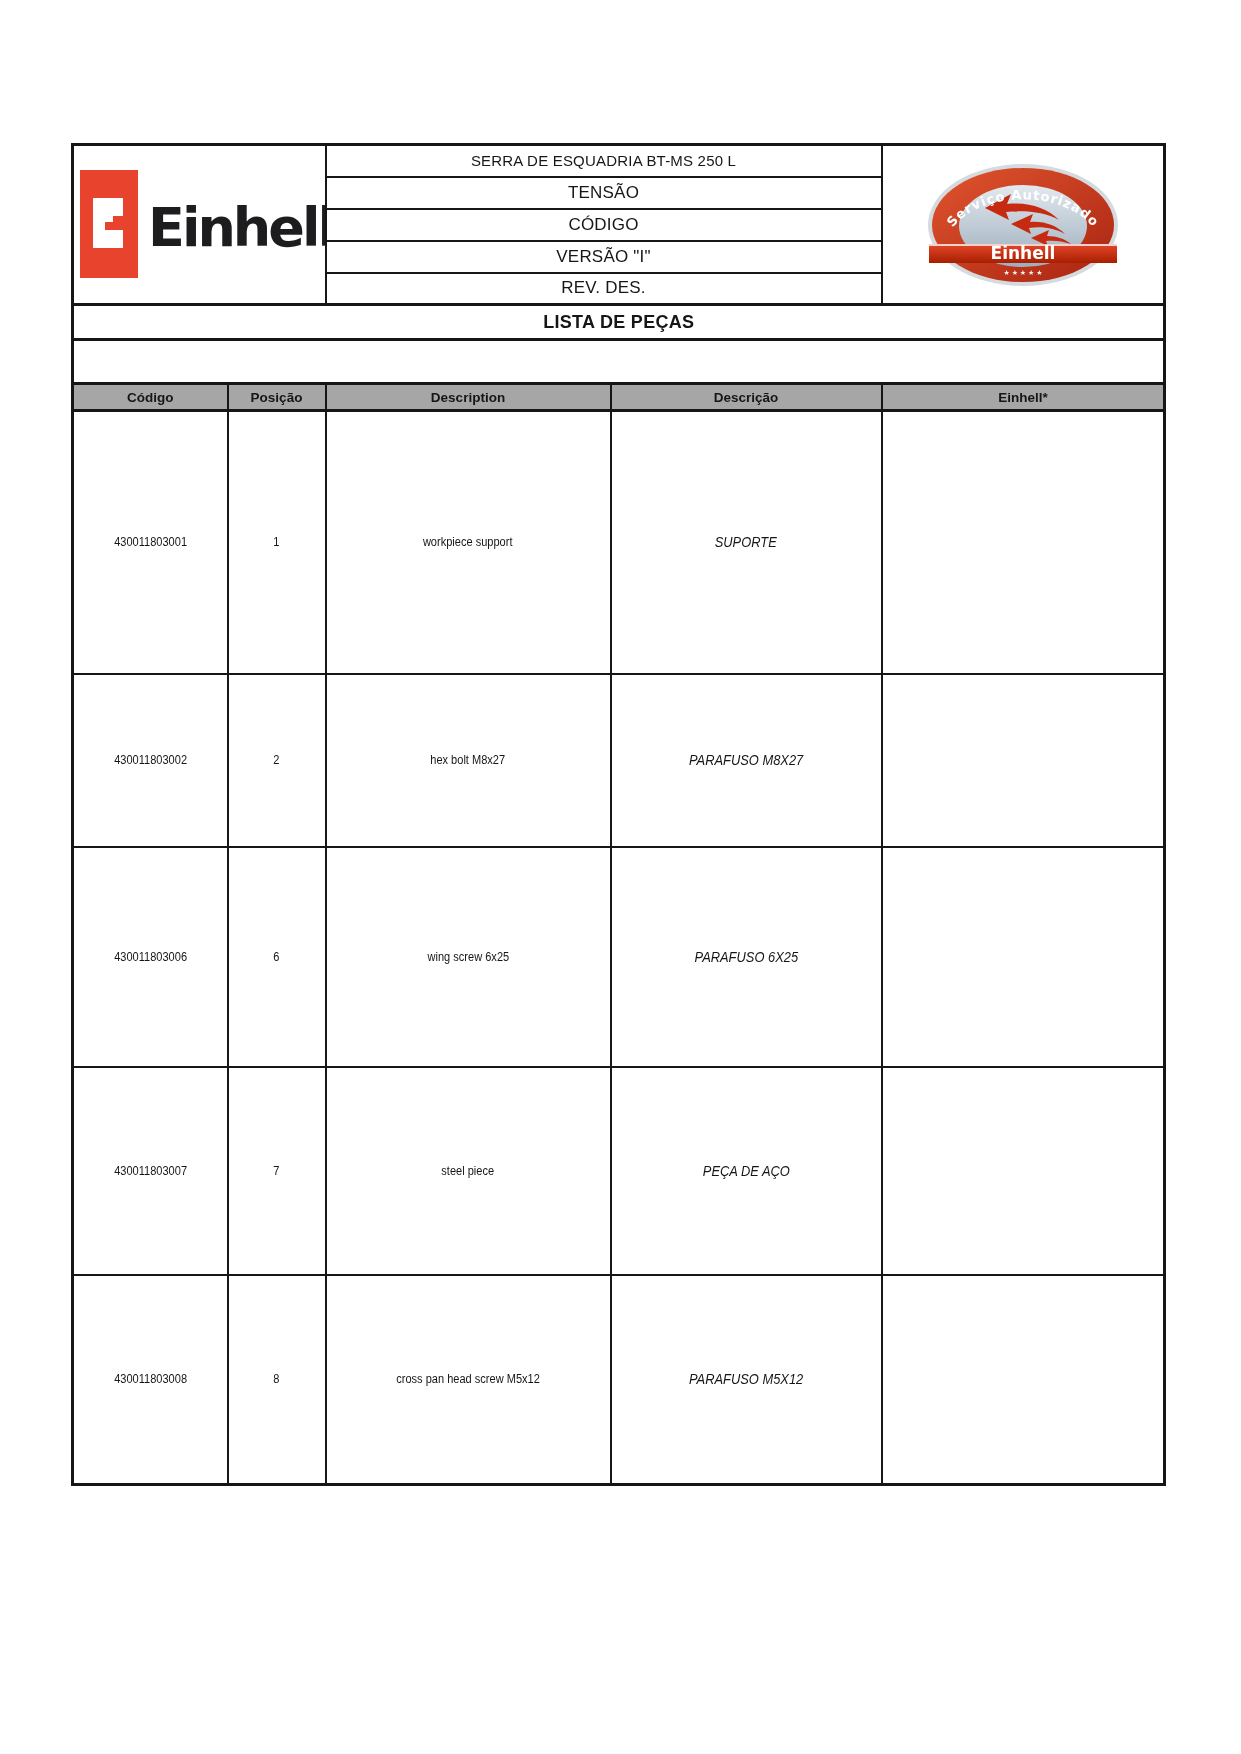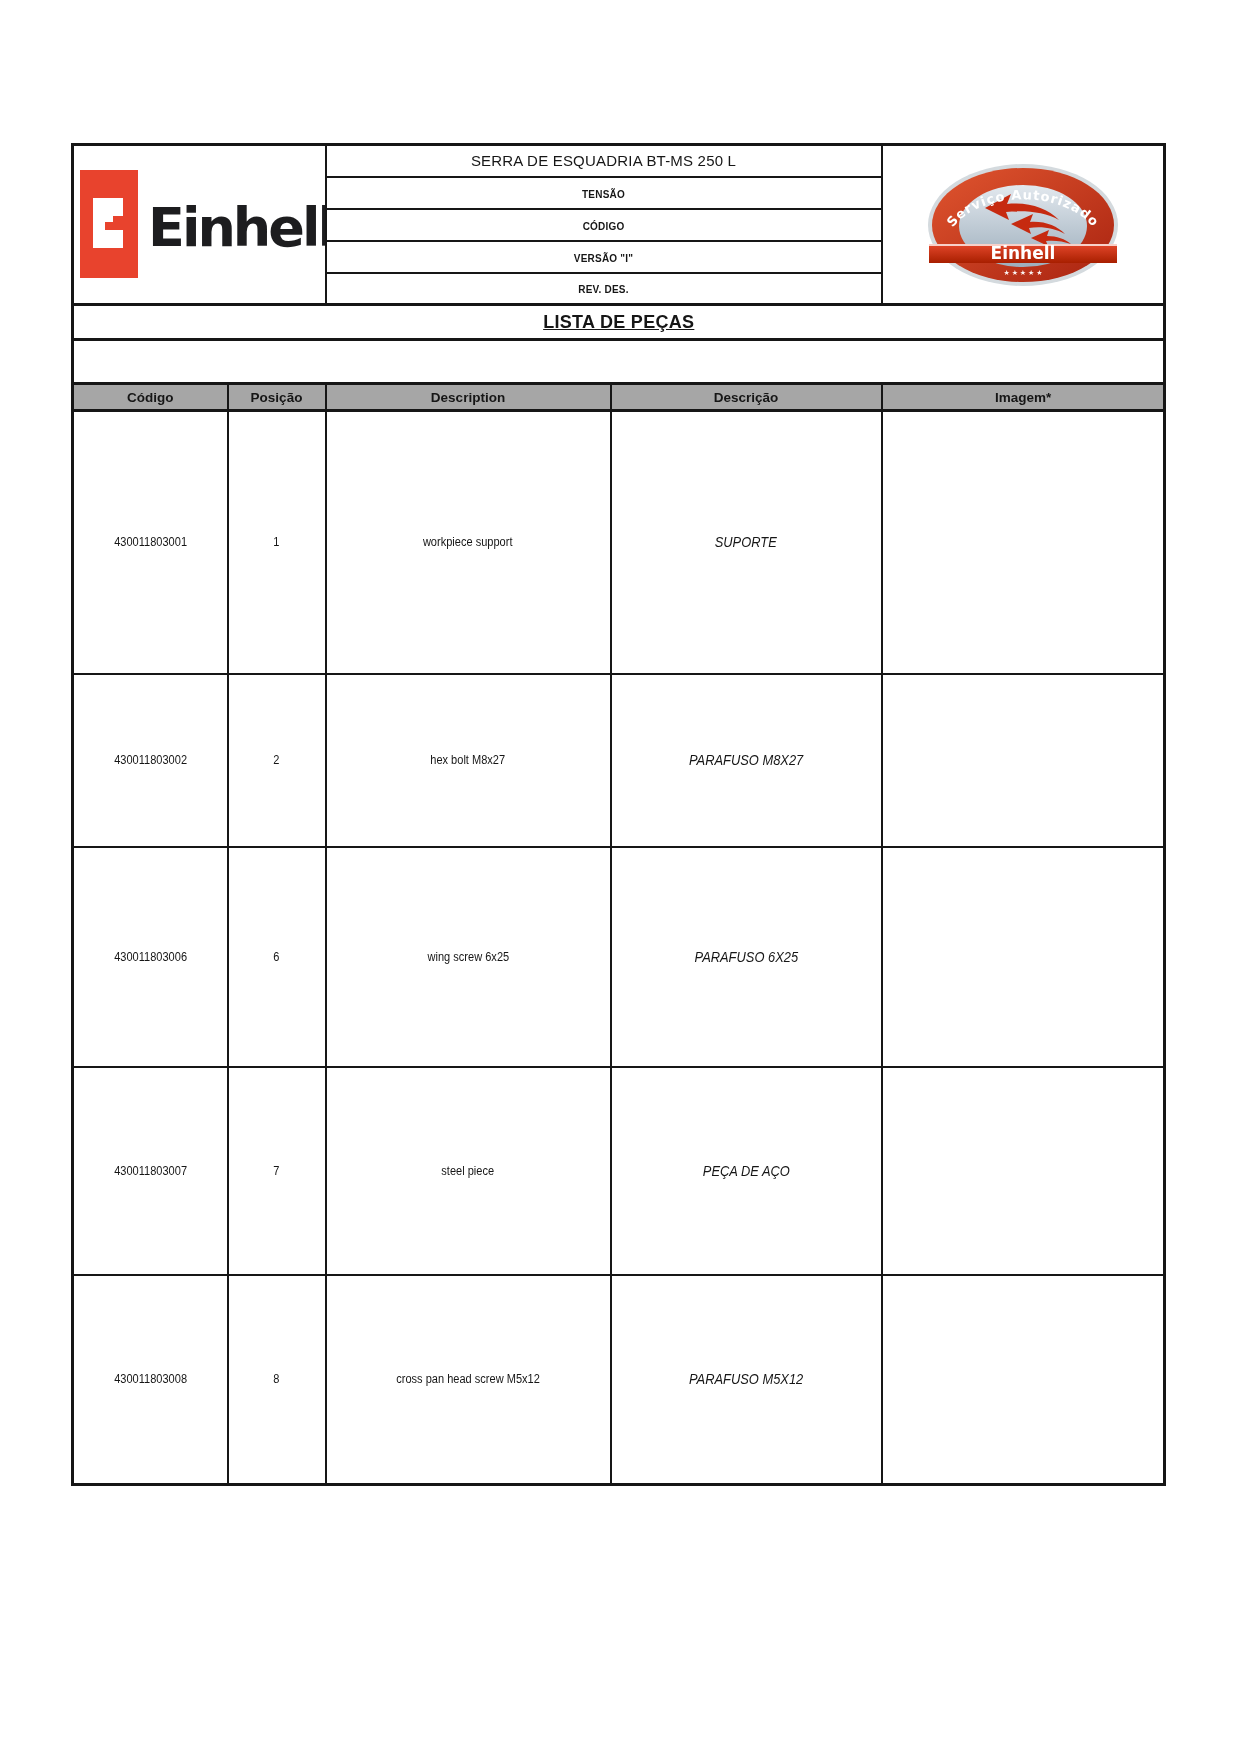--- a/index.html
+++ b/index.html
@@ -10,22 +10,22 @@
   table.doc {
     position:absolute; left:71px; top:143px; width:1092px;
     border-collapse:collapse; table-layout:fixed;
     border:3px solid #161616;
   }
   table.doc td, table.doc th {
     border:2px solid #161616; padding:0; text-align:center; vertical-align:middle;
     overflow:hidden; background:#ffffff;
   }
   .product-title { font-size:15px; letter-spacing:.2px; }
-  .spec-label { font-weight:bold; font-size:10px; letter-spacing:.2px; }
-  tr.lista-row td { border-top:3px solid #161616; border-bottom:3px solid #161616;text-decoration:underline; }
+  .spec-label { font-weight:normal; font-size:17px; letter-spacing:.2px; }
+  tr.lista-row td { border-top:3px solid #161616; border-bottom:3px solid #161616; }
   .lista { font-weight:bold; font-size:18px; letter-spacing:.3px; }
   tr.colhead th { background:#a6a6a6; font-weight:bold; font-size:13.5px; border-top:3px solid #161616; border-bottom:3px solid #161616; }
   td.body-cell { font-size:12px; }
   td.descricao-cell { font-size:14px;font-style:italic; }
   .narrow { display:inline-block; transform:scaleX(.92); transform-origin:center center; white-space:nowrap; }
   .logo-wrap { position:relative; width:100%; height:157px; }
   .badge-wrap { display:flex; align-items:center; justify-content:center; height:157px; }
 </style>
 </head>
 <body>
@@ -114,21 +114,21 @@
 
     <tr style="height:44px">
       <td colspan="5"></td>
     </tr>
 
     <tr class="colhead" style="height:27px">
       <th>Código</th>
       <th>Posição</th>
       <th>Description</th>
       <th>Descrição</th>
-      <th>Imagem*</th>
+      <th>Einhell*</th>
     </tr>
 
     <tr style="height:263px">
       <td class="body-cell"><span class="narrow">430011803001</span></td>
       <td class="body-cell"><span class="narrow">1</span></td>
       <td class="body-cell"><span class="narrow">workpiece support</span></td>
       <td class="descricao-cell"><span class="narrow">SUPORTE</span></td>
       <td></td>
     </tr>
     <tr style="height:173px">

